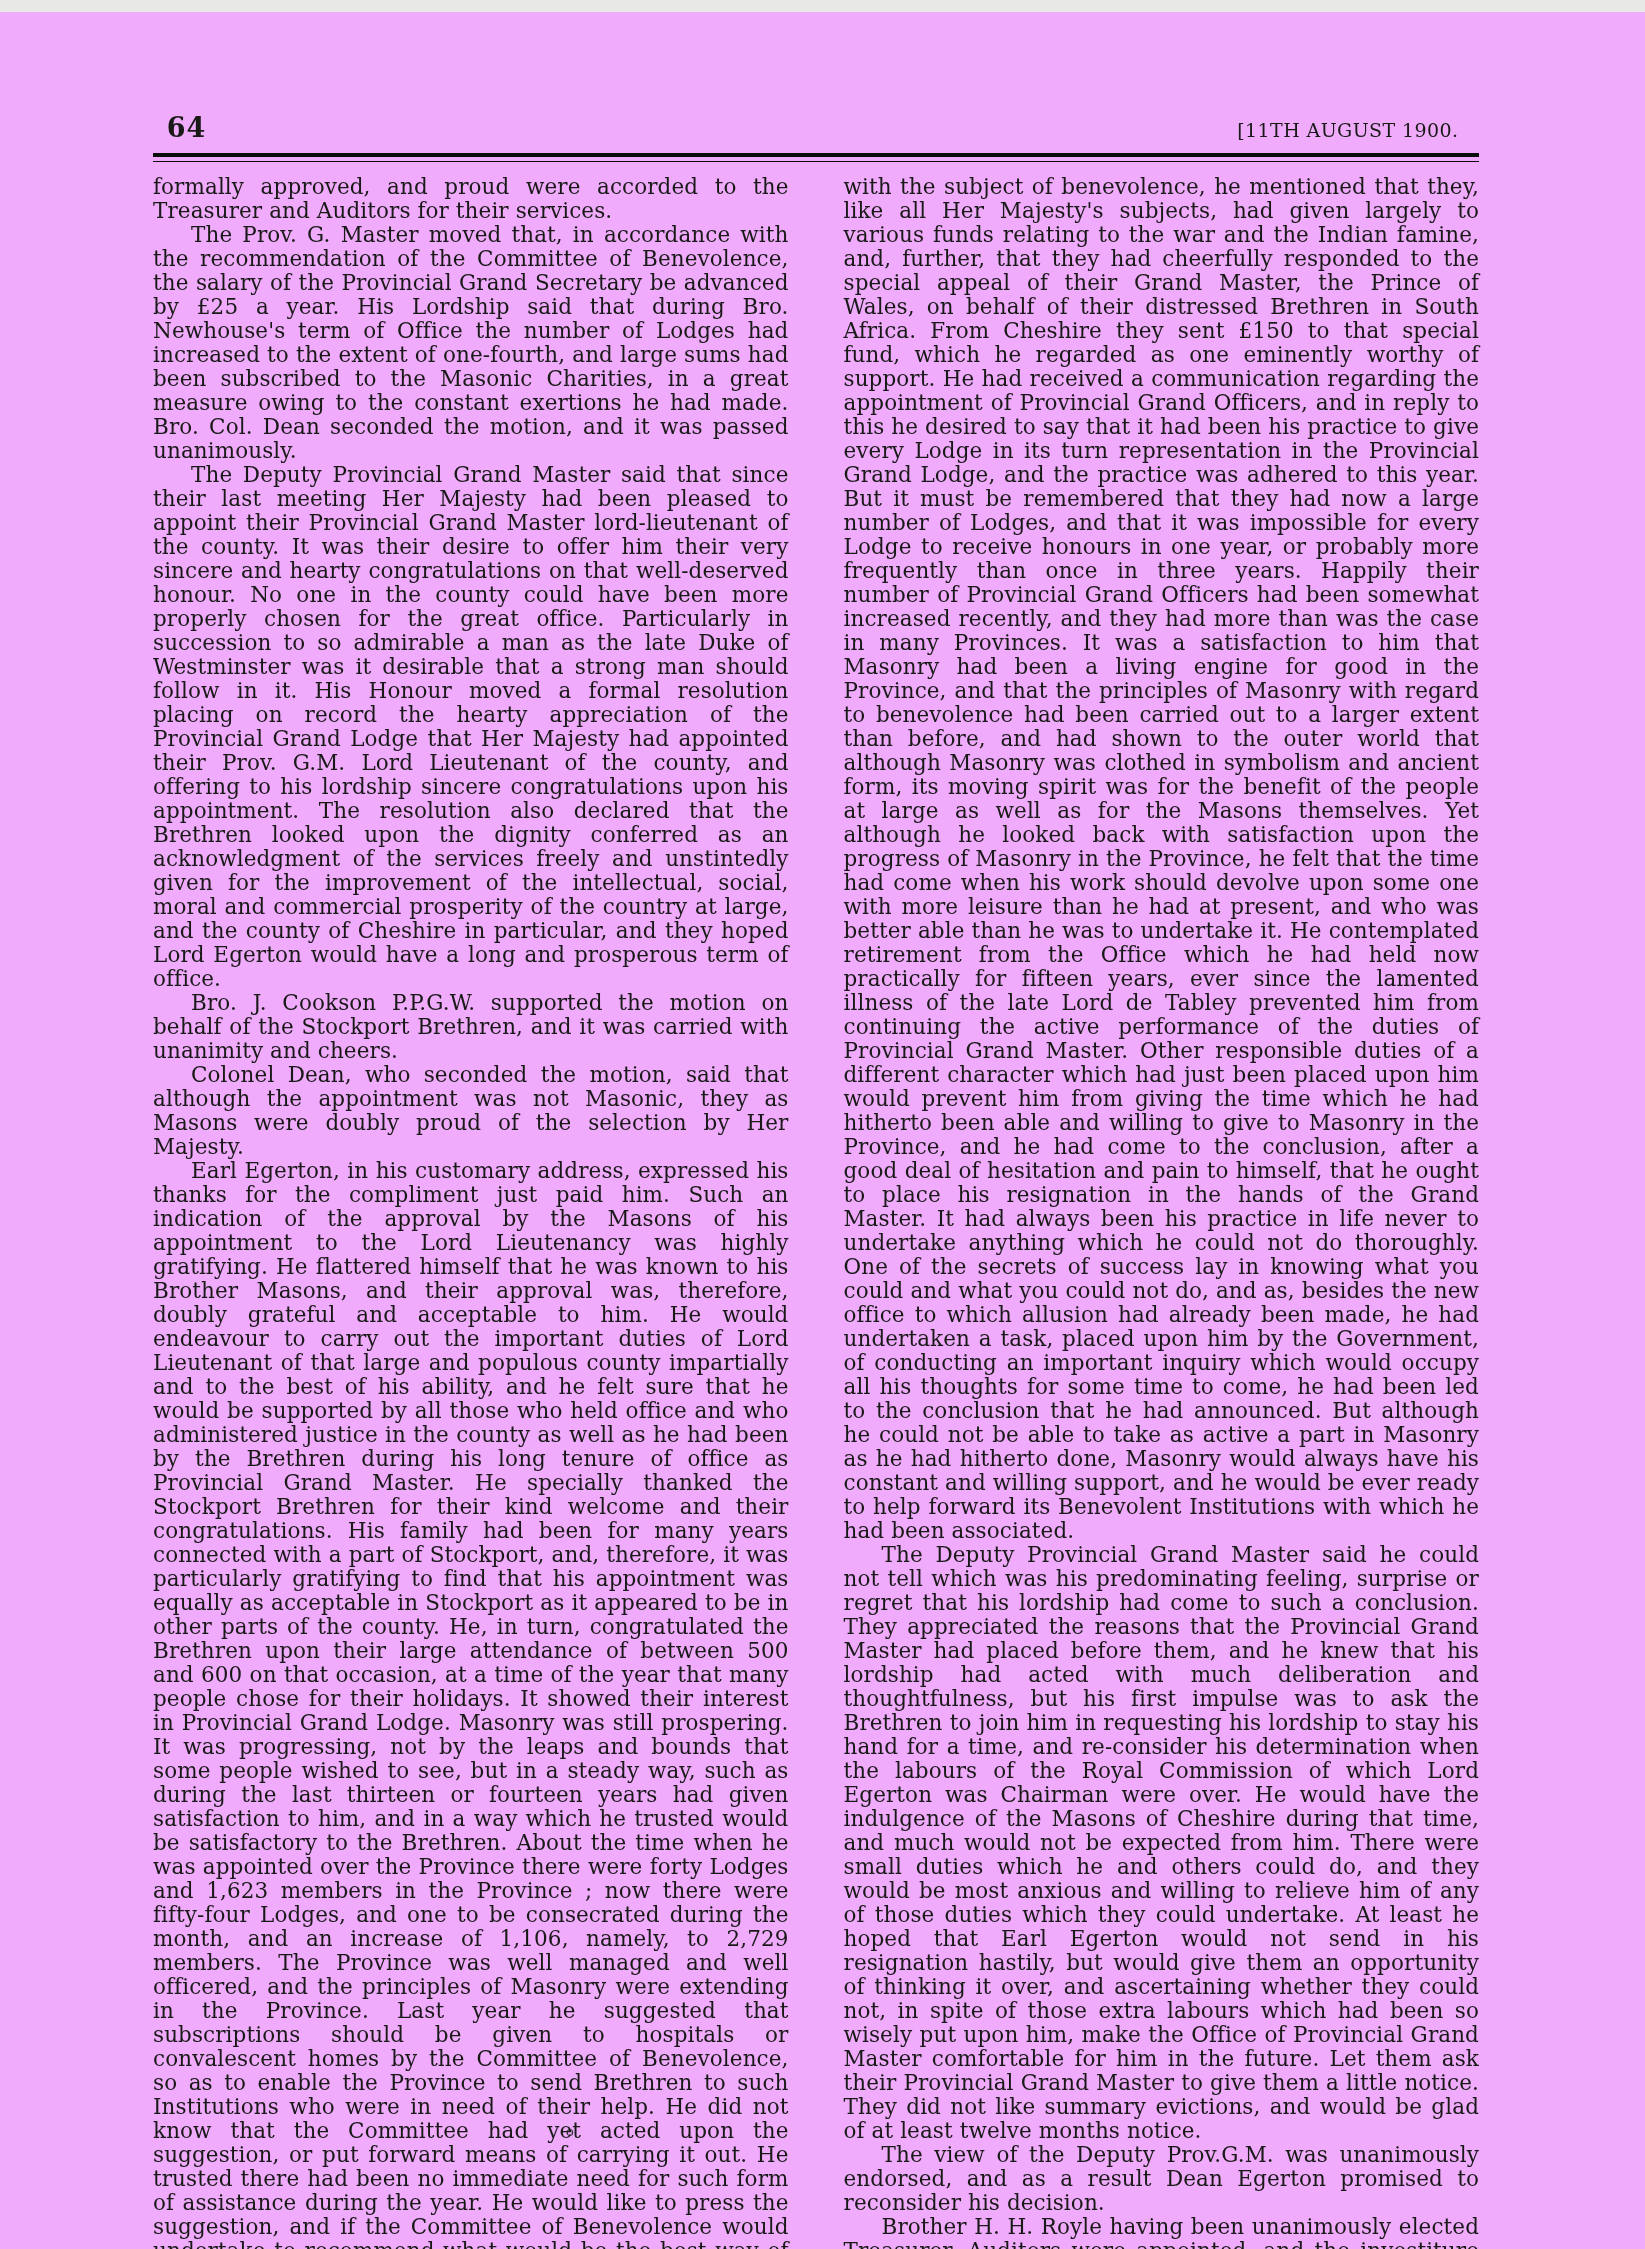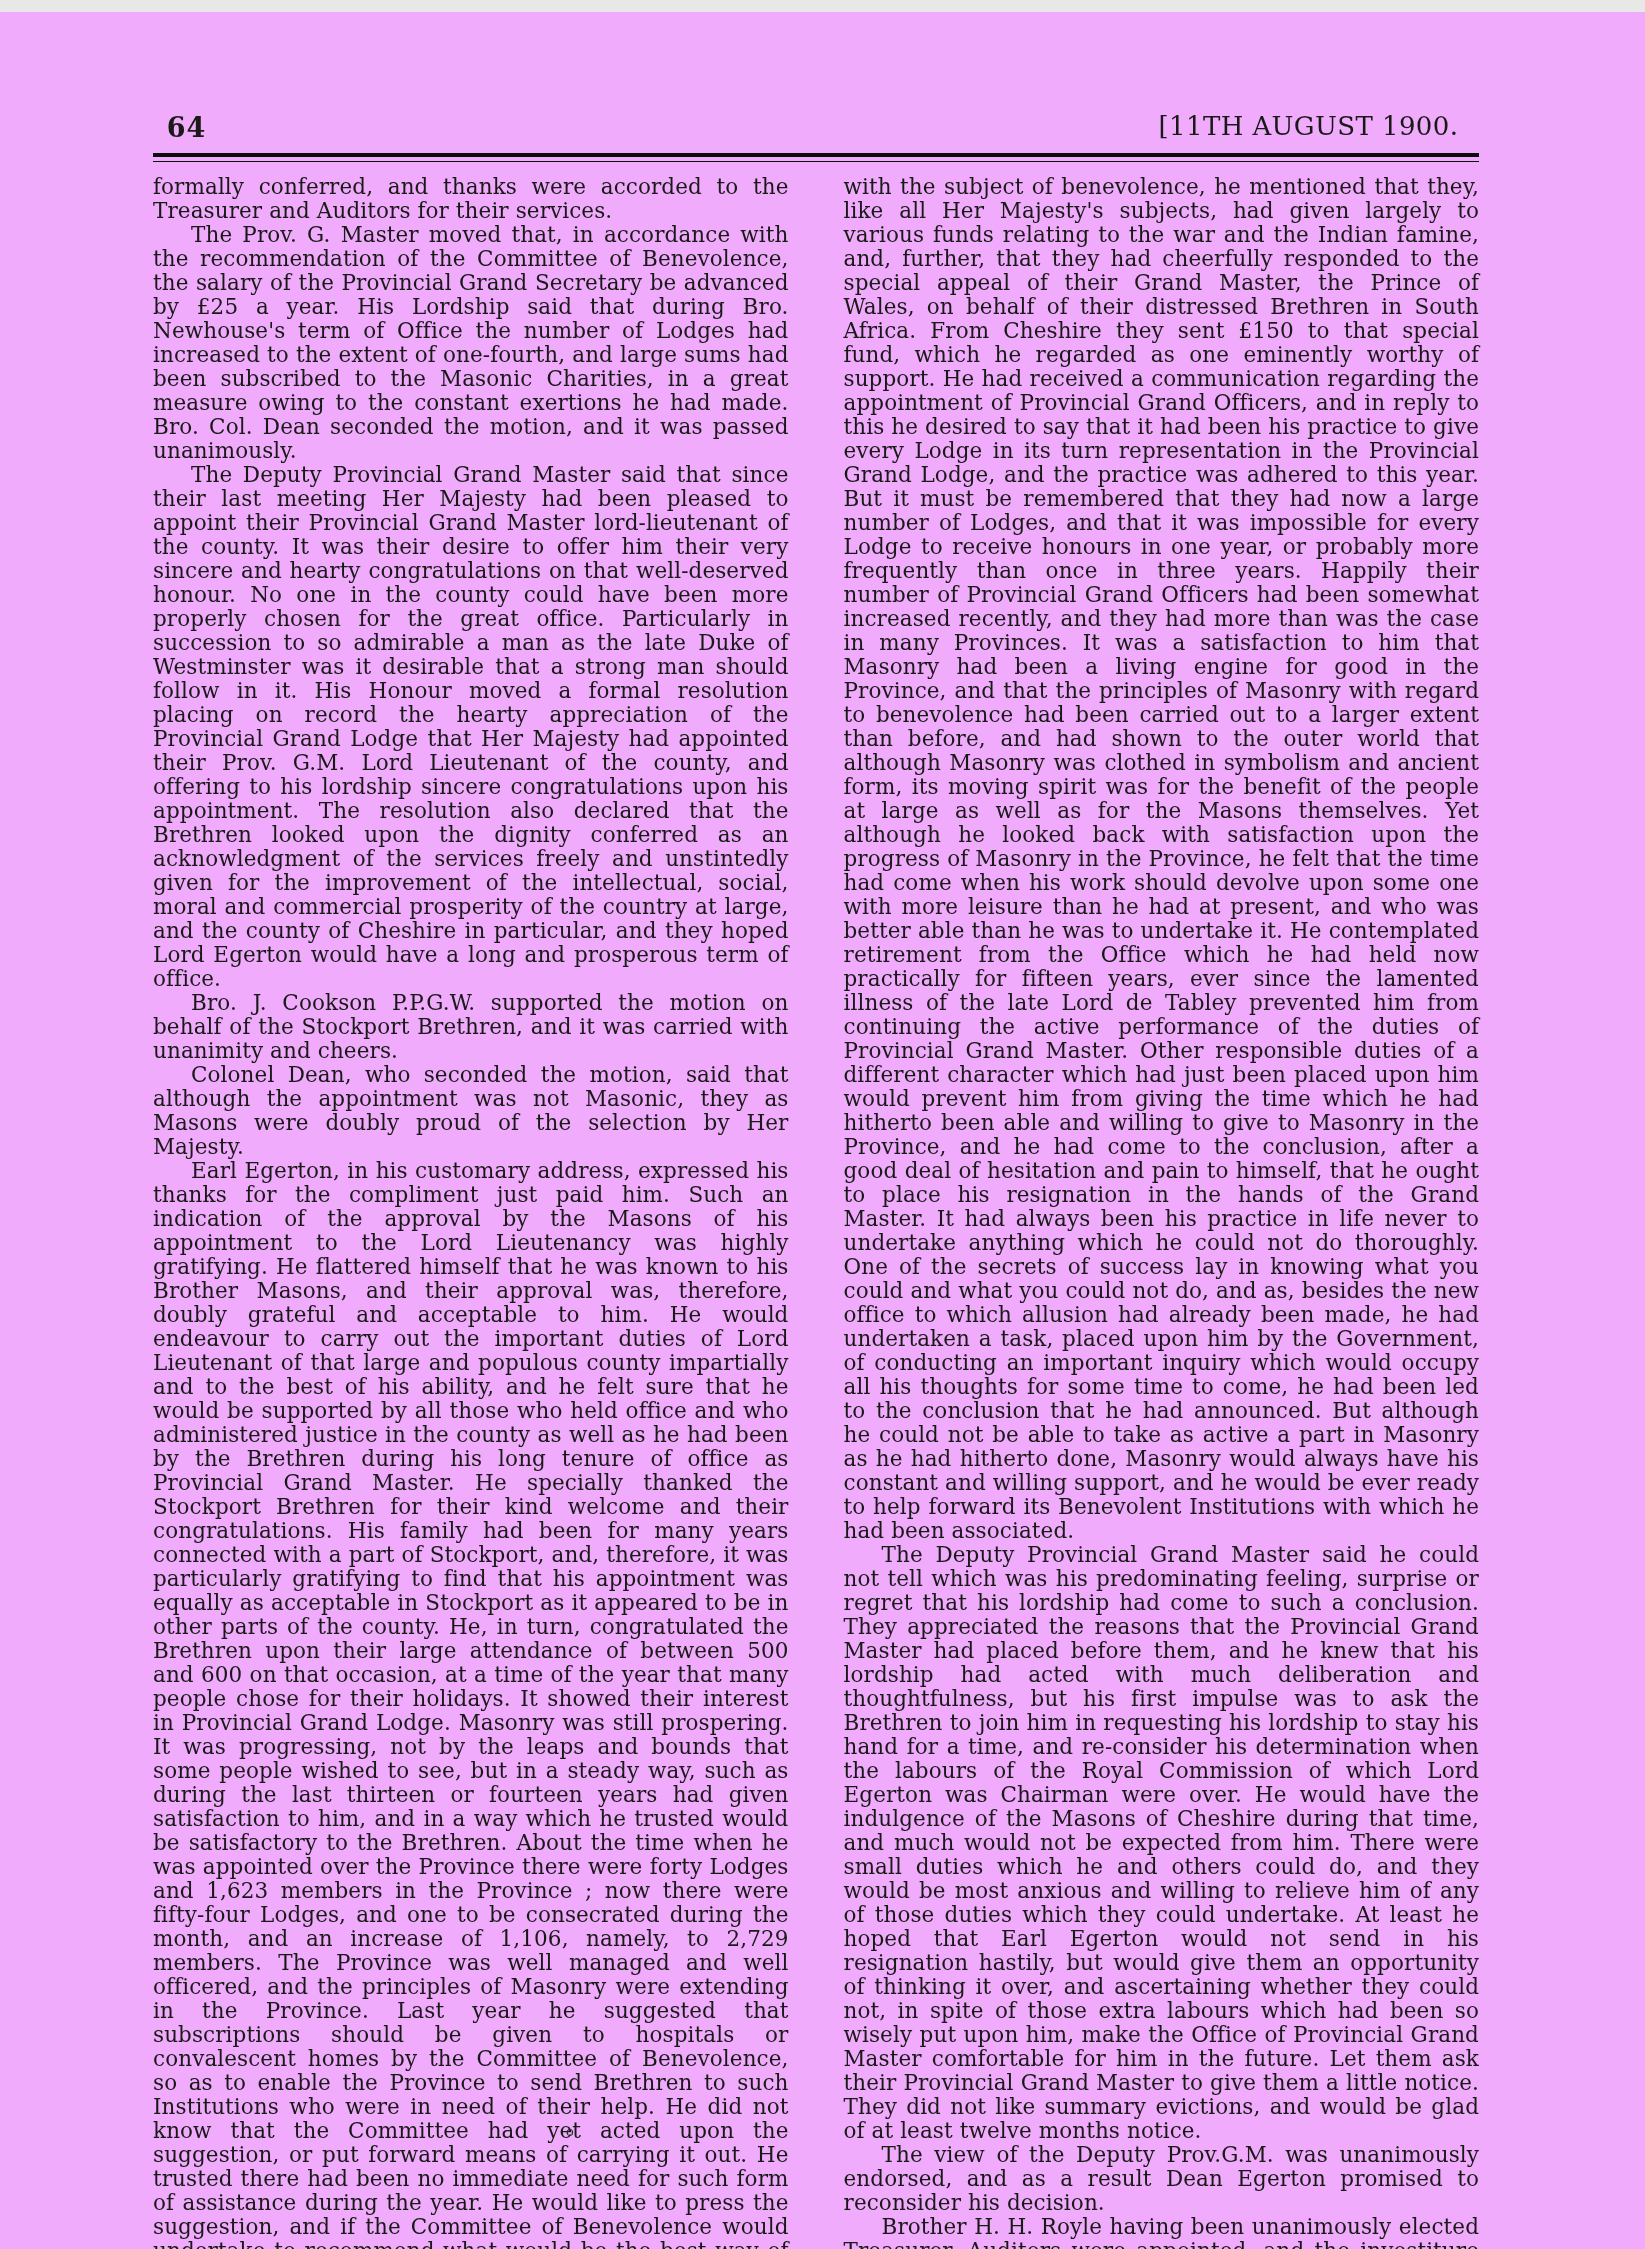--- a/index.html
+++ b/index.html
@@ -22,21 +22,21 @@
   }
   .masthead-title {
     position: absolute; left: 0; right: 0; bottom: -1.7px;
     text-align: center;
     font-size: 30px; font-weight: bold; letter-spacing: 1.3px;
     text-shadow: 0 0 0.9px #191917;
     white-space: nowrap;
   }
   .issue-date {
     position: absolute; right: 20.6px; bottom: 1.7px;
-    font-size: 26px; letter-spacing: 0.4px;
+    font-size: 19px; letter-spacing: 0.4px;
     white-space: nowrap;
   }
   .header-rule {
     margin-top: 10.3px;
     height: 3.4px;
     border-top: 4.3px solid #0c0c0c;
     border-bottom: 1.7px solid #0c0c0c;
   }
   .columns {
     display: flex;
@@ -66,21 +66,21 @@
   <header class="page-header">
     <div class="page-num">64</div>
     <div class="issue-date">[11TH AUGUST 1900.</div>
   </header>
 
   <div class="header-rule"></div>
 
   <main class="columns">
 
     <section class="col">
-      <p class="noindent">formally conferred, and thanks were accorded to the Treasurer and Auditors for their services.</p>
+      <p class="noindent">formally approved, and proud were accorded to the Treasurer and Auditors for their services.</p>
       <p>The Prov. G. Master moved that, in accordance with the recommendation of the Committee of Benevolence, the salary of the Provincial Grand Secretary be advanced by £25 a year.  His Lordship said that during Bro. Newhouse's term of Office the number of Lodges had increased to the extent of one-fourth, and large sums had been subscribed to the Masonic Charities, in a great measure owing to the constant exertions he had made.  Bro. Col. Dean seconded the motion, and it was passed unanimously.</p>
       <p>The Deputy Provincial Grand Master said that since their last meeting Her Majesty had been pleased to appoint their Provincial Grand Master lord-lieutenant of the county. It was their desire to offer him their very sincere and hearty congratulations on that well-deserved honour.  No one in the county could have been more properly chosen for the great office.  Particularly in succession to so admirable a man as the late Duke of Westminster was it desirable that a strong man should follow in it.  His Honour moved a formal resolution placing on record the hearty appreciation of the Provincial Grand Lodge that Her Majesty had appointed their Prov. G.M. Lord Lieutenant of the county, and offering to his lordship sincere congratulations upon his appointment. The resolution also declared that the Brethren looked upon the dignity conferred as an acknowledgment of the services freely and unstintedly given for the improvement of the intellectual, social, moral and commercial prosperity of the country at large, and the county of Cheshire in particular, and they hoped Lord Egerton would have a long and prosperous term of office.</p>
       <p>Bro. J. Cookson P.P.G.W. supported the motion on behalf of the Stockport Brethren, and it was carried with unanimity and cheers.</p>
       <p>Colonel Dean, who seconded the motion, said that although the appointment was not Masonic, they as Masons were doubly proud of the selection by Her Majesty.</p>
       <p>Earl Egerton, in his customary address, expressed his thanks for the compliment just paid him.  Such an indication of the approval by the Masons of his appointment to the Lord Lieutenancy was highly gratifying.  He flattered himself that he was known to his Brother Masons, and their approval was, therefore, doubly grateful and acceptable to him.  He would endeavour to carry out the important duties of Lord Lieutenant of that large and populous county impartially and to the best of his ability, and he felt sure that he would be supported by all those who held office and who administered justice in the county as well as he had been by the Brethren during his long tenure of office as Provincial Grand Master.  He specially thanked the Stockport Brethren for their kind welcome and their congratulations.  His family had been for many years connected with a part of Stockport, and, therefore, it was particularly gratifying to find that his appointment was equally as acceptable in Stockport as it appeared to be in other parts of the county.  He, in turn, congratulated the Brethren upon their large attendance of between 500 and 600 on that occasion, at a time of the year that many people chose for their holidays.  It showed their interest in Provincial Grand Lodge.  Masonry was still prospering.  It was progressing, not by the leaps and bounds that some people wished to see, but in a steady way, such as during the last thirteen or fourteen years had given satisfaction to him, and in a way which he trusted would be satisfactory to the Brethren.  About the time when he was appointed over the Province there were forty Lodges and 1,623 members in the Province ;  now there were fifty-four Lodges, and one to be consecrated during the month, and an increase of 1,106, namely, to 2,729 members.  The Province was well managed and well officered, and the principles of Masonry were extending in the Province.  Last year he suggested that subscriptions should be given to hospitals or convalescent homes by the Committee of Benevolence, so as to enable the Province to send Brethren to such Institutions who were in need of their help.  He did not know that the Committee had yet acted upon the suggestion, or put forward means of carrying it out.  He trusted there had been no immediate need for such form of assistance during the year.  He would like to press the suggestion, and if the Committee of Benevolence would undertake to recommend what would be the best way of carrying it out, either by annual subscriptions or a lump sum in succession to different hospitals, he should be very happy as soon as they presented any scheme to him to give it his warm and pecuniary support.  In connection</p>
     </section>
 
     <section class="col">
       <p class="noindent">with the subject of benevolence, he mentioned that they, like all Her Majesty's subjects, had given largely to various funds relating to the war and the Indian famine, and, further, that they had cheerfully responded to the special appeal of their Grand Master, the Prince of Wales, on behalf of their distressed Brethren in South Africa.  From Cheshire they sent £150 to that special fund, which he regarded as one eminently worthy of support.  He had received a communication regarding the appointment of Provincial Grand Officers, and in reply to this he desired to say that it had been his practice to give every Lodge in its turn representation in the Provincial Grand Lodge, and the practice was adhered to this year.  But it must be remembered that they had now a large number of Lodges, and that it was impossible for every Lodge to receive honours in one year, or probably more frequently than once in three years.  Happily their number of Provincial Grand Officers had been somewhat increased recently, and they had more than was the case in many Provinces.  It was a satisfaction to him that Masonry had been a living engine for good in the Province, and that the principles of Masonry with regard to benevolence had been carried out to a larger extent than before, and had shown to the outer world that although Masonry was clothed in symbolism and ancient form, its moving spirit was for the benefit of the people at large as well as for the Masons themselves.  Yet although he looked back with satisfaction upon the progress of Masonry in the Province, he felt that the time had come when his work should devolve upon some one with more leisure than he had at present, and who was better able than he was to undertake it.  He contemplated retirement from the Office which he had held now practically for fifteen years, ever since the lamented illness of the late Lord de Tabley prevented him from continuing the active performance of the duties of Provincial Grand Master.  Other responsible duties of a different character which had just been placed upon him would prevent him from giving the time which he had hitherto been able and willing to give to Masonry in the Province, and he had come to the conclusion, after a good deal of hesitation and pain to himself, that he ought to place his resignation in the hands of the Grand Master.  It had always been his practice in life never to undertake anything which he could not do thoroughly.  One of the secrets of success lay in knowing what you could and what you could not do, and as, besides the new office to which allusion had already been made, he had undertaken a task, placed upon him by the Government, of conducting an important inquiry which would occupy all his thoughts for some time to come, he had been led to the conclusion that he had announced.  But although he could not be able to take as active a part in Masonry as he had hitherto done, Masonry would always have his constant and willing support, and he would be ever ready to help forward its Benevolent Institutions with which he had been associated.</p>
       <p>The Deputy Provincial Grand Master said he could not tell which was his predominating feeling, surprise or regret that his lordship had come to such a conclusion.  They appreciated the reasons that the Provincial Grand Master had placed before them, and he knew that his lordship had acted with much deliberation and thoughtfulness, but his first impulse was to ask the Brethren to join him in requesting his lordship to stay his hand for a time, and re-consider his determination when the labours of the Royal Commission of which Lord Egerton was Chairman were over.  He would have the indulgence of the Masons of Cheshire during that time, and much would not be expected from him.  There were small duties which he and others could do, and they would be most anxious and willing to relieve him of any of those duties which they could undertake.  At least he hoped that Earl Egerton would not send in his resignation hastily, but would give them an opportunity of thinking it over, and ascertaining whether they could not, in spite of those extra labours which had been so wisely put upon him, make the Office of Provincial Grand Master comfortable for him in the future.  Let them ask their Provincial Grand Master to give them a little notice.  They did not like summary evictions, and would be glad of at least twelve months notice.</p>

